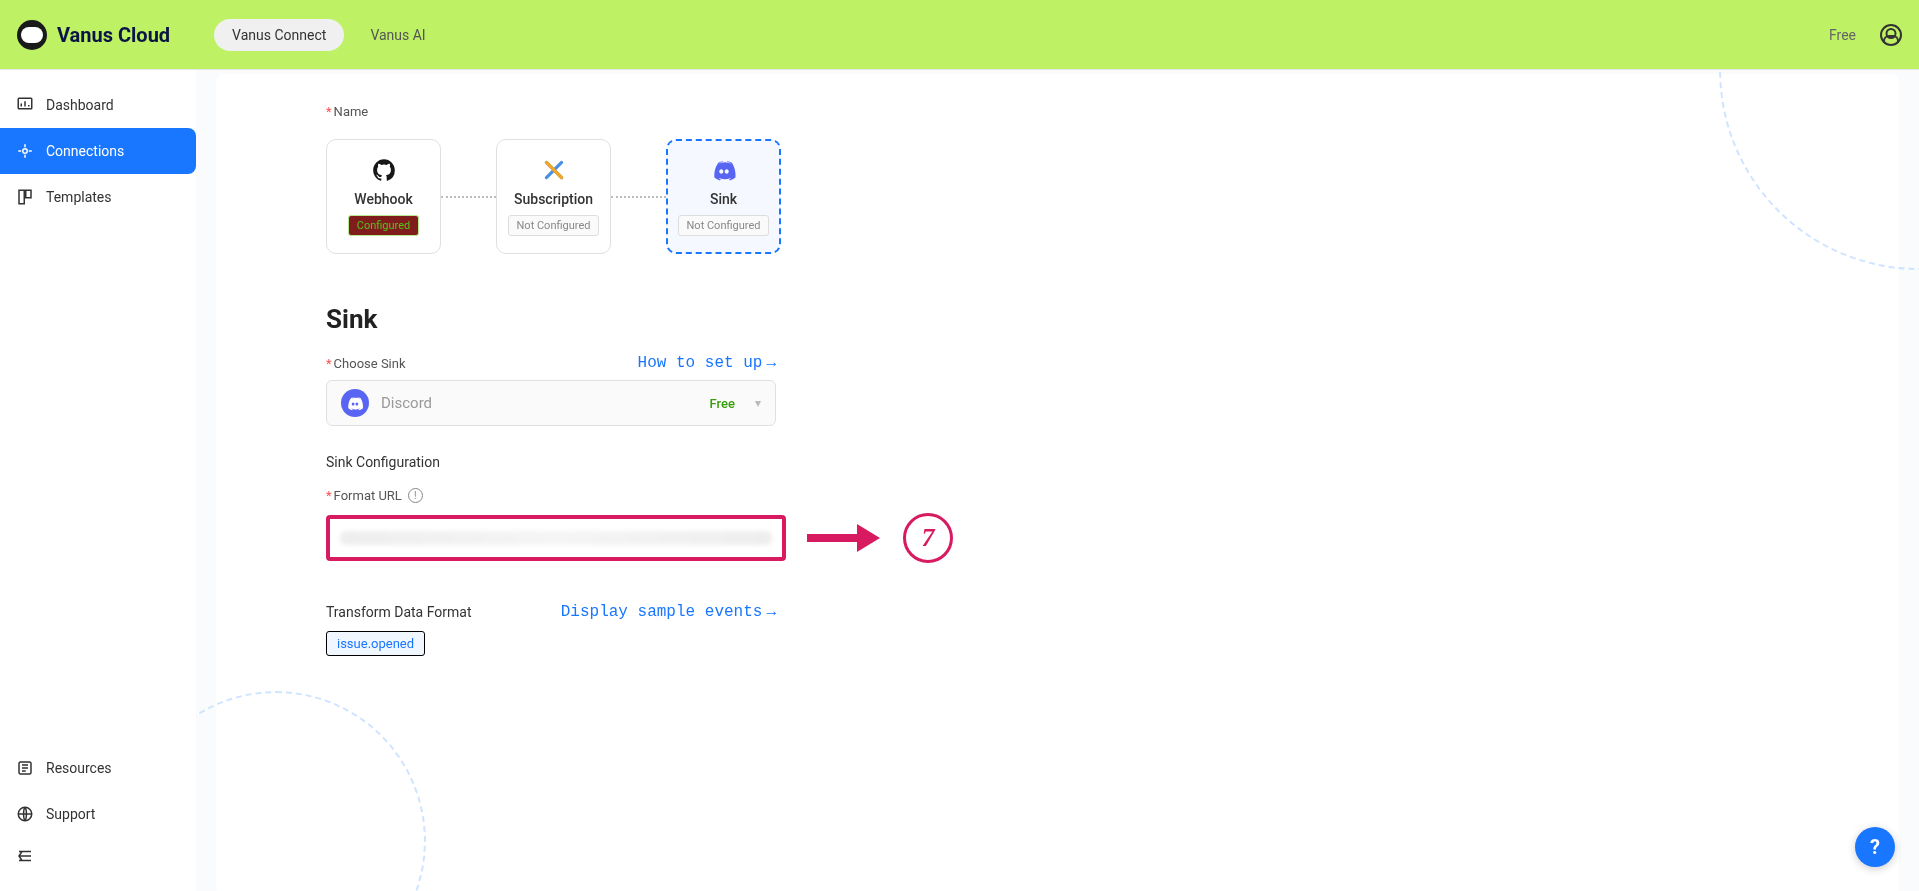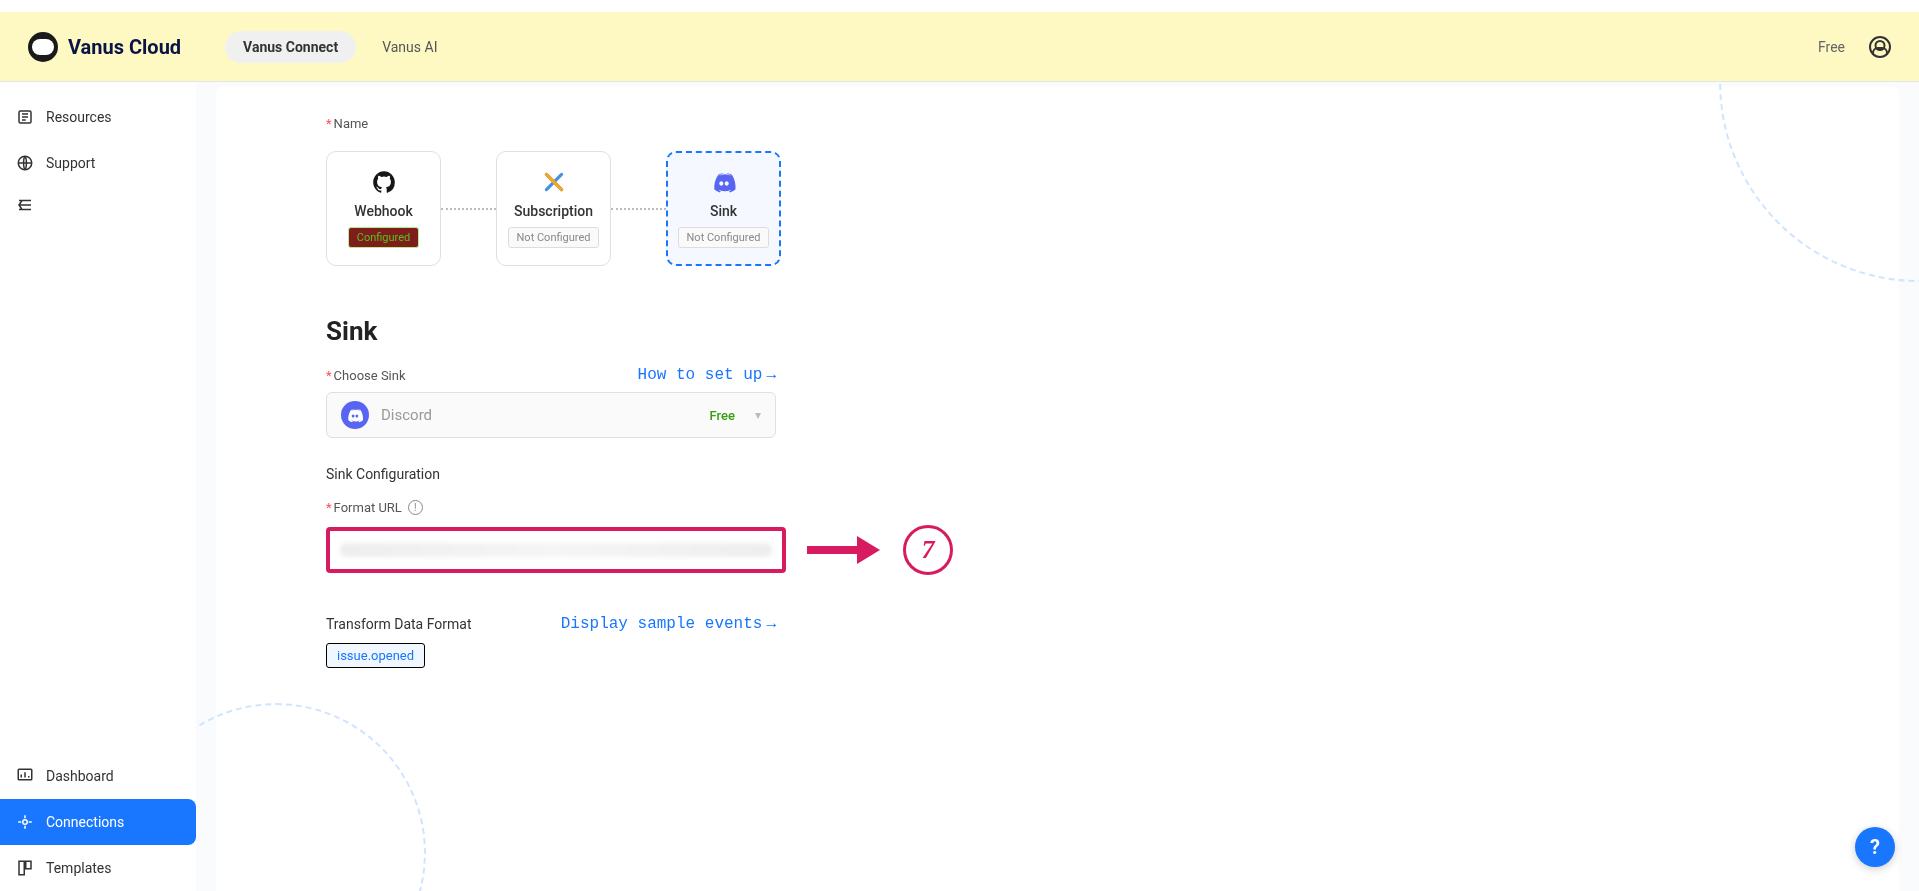--- a/index.html
+++ b/index.html
@@ -1,27 +1,27 @@
 <!DOCTYPE html>
 <html><head>
 <meta charset="utf-8">
 <style>
   * { box-sizing: border-box; margin: 0; padding: 0; }
   body { font-family: -apple-system, BlinkMacSystemFont, 'Segoe UI', Roboto, sans-serif; background: #fff; color: #333; }
   
   
-  .header { display: flex; align-items: center; justify-content: space-between; height: 70px; padding: 0 28px; border-bottom: 1px solid #e5e5e5; background: #fef9c3; margin-top: 12px; }
+  .header { display: flex; align-items: center; justify-content: space-between; height: 70px; padding: 0 17px; border-bottom: 1px solid #e5e5e5; background: #bef264; }
   .header-left { display: flex; align-items: center; gap: 24px; }
   .logo-group { display: flex; align-items: center; gap: 10px; }
   .logo-icon { width: 30px; height: 30px; background: #1a1a1a; border-radius: 50%; position: relative; display: flex; align-items: center; justify-content: center; }
   .logo-icon::before { content: ""; width: 22px; height: 16px; background: #fff; border-radius: 10px; display: block; }
   .brand { font-size: 20px; font-weight: 700; color: #0a1445; }
   .header-tabs { display: flex; gap: 8px; margin-left: 20px; }
   .header-tab { padding: 8px 18px; border-radius: 20px; font-size: 14px; color: #555; cursor: pointer; }
-  .header-tab.active { background: #f0f0f0; color: #333; font-weight: 700; }
+  .header-tab.active { background: #f0f0f0; color: #333; font-weight: 400; }
   .header-right { display: flex; align-items: center; gap: 24px; }
   .plan-label { font-size: 14px; color: #666; }
   .user-icon { width: 22px; height: 22px; border: 2px solid #333; border-radius: 50%; position: relative; }
   .user-icon::before { content: ""; position: absolute; width: 7px; height: 7px; border: 2px solid #333; border-radius: 50%; top: 2px; left: 50%; transform: translateX(-50%); }
   .user-icon::after { content: ""; position: absolute; width: 12px; height: 6px; border: 2px solid #333; border-bottom: none; border-radius: 6px 6px 0 0; bottom: 1px; left: 50%; transform: translateX(-50%); }
   
   
   .layout { display: flex; height: calc(100vh - 70px); }
   
   
@@ -107,59 +107,59 @@
     <div class="user-icon"></div>
   </div>
 </div>
 
 <div class="layout">
 
   <div class="sidebar">
     <div class="sidebar-section">
       <div class="sidebar-item">
         <svg class="sb-icon" viewBox="0 0 24 24" fill="none" stroke="currentColor" stroke-width="2">
+            <rect x="3" y="3" width="18" height="14" rx="1"></rect>
+            <path d="M7 10v4M12 7v7M17 12v2"></path>
+          </svg>
+        <span>Dashboard</span>
+      </div>
+      <div class="sidebar-item active">
+        <svg class="sb-icon" viewBox="0 0 24 24" fill="none" stroke="currentColor" stroke-width="2">
+            <path d="M12 3v4M12 17v4M3 12h4M17 12h4"></path>
+            <circle cx="12" cy="12" r="3"></circle>
+          </svg>
+        <span>Connections</span>
+      </div>
+      <div class="sidebar-item">
+        <svg class="sb-icon" viewBox="0 0 24 24" fill="none" stroke="currentColor" stroke-width="2">
+            <rect x="4" y="3" width="7" height="18"></rect>
+            <rect x="13" y="3" width="7" height="10"></rect>
+          </svg>
+        <span>Templates</span>
+      </div>
+    </div>
+    <div class="sidebar-section">
+      <div class="sidebar-item">
+        <svg class="sb-icon" viewBox="0 0 24 24" fill="none" stroke="currentColor" stroke-width="2">
             <rect x="4" y="4" width="16" height="16" rx="2"></rect>
             <path d="M8 8h8M8 12h8M8 16h5"></path>
           </svg>
         <span>Resources</span>
       </div>
       <div class="sidebar-item">
         <svg class="sb-icon" viewBox="0 0 24 24" fill="none" stroke="currentColor" stroke-width="2">
             <circle cx="12" cy="12" r="9"></circle>
             <path d="M3 12h18M12 3c2.5 3 2.5 15 0 18M12 3c-2.5 3-2.5 15 0 18"></path>
           </svg>
         <span>Support</span>
       </div>
       <div class="collapse-toggle">
         <svg class="sb-icon" viewBox="0 0 24 24" fill="none" stroke="currentColor" stroke-width="2">
             <path d="M4 6h16M4 12h16M4 18h16M8 6l-4 6 4 6"></path>
           </svg>
-      </div>
-    </div>
-    <div class="sidebar-section">
-      <div class="sidebar-item">
-        <svg class="sb-icon" viewBox="0 0 24 24" fill="none" stroke="currentColor" stroke-width="2">
-            <rect x="3" y="3" width="18" height="14" rx="1"></rect>
-            <path d="M7 10v4M12 7v7M17 12v2"></path>
-          </svg>
-        <span>Dashboard</span>
-      </div>
-      <div class="sidebar-item active">
-        <svg class="sb-icon" viewBox="0 0 24 24" fill="none" stroke="currentColor" stroke-width="2">
-            <path d="M12 3v4M12 17v4M3 12h4M17 12h4"></path>
-            <circle cx="12" cy="12" r="3"></circle>
-          </svg>
-        <span>Connections</span>
-      </div>
-      <div class="sidebar-item">
-        <svg class="sb-icon" viewBox="0 0 24 24" fill="none" stroke="currentColor" stroke-width="2">
-            <rect x="4" y="3" width="7" height="18"></rect>
-            <rect x="13" y="3" width="7" height="10"></rect>
-          </svg>
-        <span>Templates</span>
       </div>
     </div>
   </div>
 
   <div class="main">
     <div class="bg-curve curve1"></div>
     <div class="bg-curve curve2"></div>
 
     <div class="content">
       

